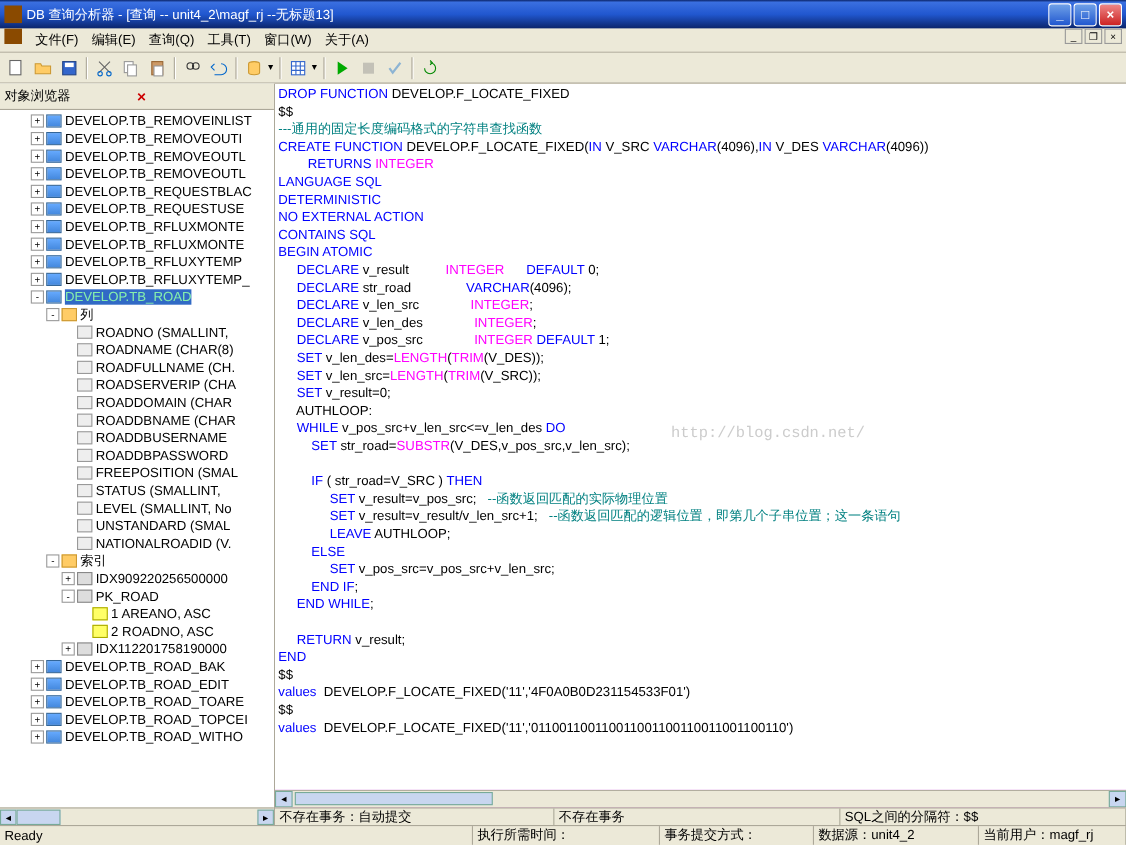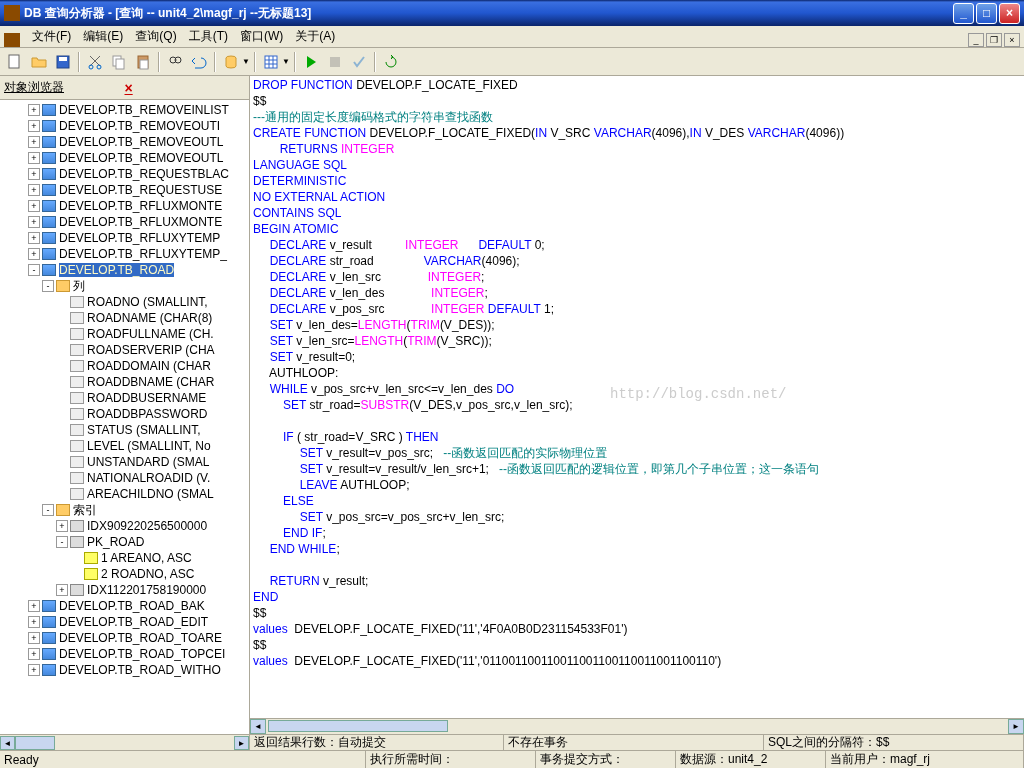--- a/index.html
+++ b/index.html
@@ -1,50 +1,50 @@
 <!DOCTYPE html>
 <html><head>
 <meta charset="utf-8">
 <style>
 * { margin:0; padding:0; box-sizing:border-box; font-family:"SimSun","宋体",sans-serif; font-size:12px; }
 body { background:#ece9d8; width:1024px; height:768px; overflow:hidden; }
 .titlebar { height:26px; background:linear-gradient(#0a246a,#3a6fe0 8%,#2157cf 50%,#0a246a); color:#fff; display:flex; align-items:center; padding:0 4px; }
 .titlebar .icon { width:16px; height:16px; background:#8a4a00; margin-right:4px; display:inline-block; }
-.titlebar .title { flex:1; font-weight:bold; }
+.titlebar .title { flex:1; font-weight:normal; }
 .winbtns { display:flex; gap:2px; }
 .winbtn { width:21px; height:21px; border:1px solid #fff; border-radius:3px; display:flex; align-items:center; justify-content:center; color:#fff; font-weight:bold; }
 .winbtn.min,.winbtn.max { background:linear-gradient(#6fa1e8,#2157cf); }
 .winbtn.close { background:linear-gradient(#e88,#c22); }
 .mdibtns { display:flex; gap:2px; }
 .mdibtn { width:16px; height:14px; border:1px solid #999; background:#ece9d8; font-size:9px; display:flex; align-items:center; justify-content:center; }
-.menubar { height:22px; background:#ece9d8; display:flex; align-items:flex-end; padding:0 4px; border-bottom:1px solid #aca899; }
+.menubar { height:22px; background:#ece9d8; display:flex; align-items:flex-start; padding:0 4px; border-bottom:1px solid #aca899; }
 .menubar .menuitem { padding:2px 6px; cursor:default; }
 .toolbar { height:28px; background:#ece9d8; display:flex; align-items:center; padding:2px 4px; border-bottom:1px solid #aca899; gap:2px; }
 .toolbar .tbtn { width:22px; height:22px; border:1px solid transparent; display:flex; align-items:center; justify-content:center; position:relative; }
 .toolbar .sep { width:2px; height:20px; border-left:1px solid #aca899; border-right:1px solid #fff; margin:0 2px; }
 .toolbar .dropdown { font-size:8px; margin-left:-2px; }
 .main { display:flex; height:674px; }
 .sidebar { width:250px; border-right:1px solid #aca899; display:flex; flex-direction:column; background:#fff; }
 .side-title { background:#ece9d8; padding:3px 4px; border-bottom:1px solid #aca899; display:flex; align-items:center; }
-.side-title span { flex:1;text-decoration:underline; }
+.side-title span { flex:1; }
 .side-title .closeX { color:#c00; font-weight:bold; font-size:14px; cursor:pointer; }
 .tree { flex:1; overflow:auto; background:#fff; padding:2px 0; }
 .tree-wrap { width:360px; }
 .trow { display:flex; align-items:center; height:16px; white-space:nowrap; }
 .trow .ind { display:inline-block; }
 .exp { width:12px; height:12px; border:1px solid #999; display:inline-flex; align-items:center; justify-content:center; font-size:9px; line-height:1; margin-right:2px; background:#fff; flex-shrink:0; }
 .exp.blank { border:none; background:transparent; }
 .ticon { width:14px; height:12px; display:inline-block; margin-right:3px; flex-shrink:0; }
 .ticon.table { background:linear-gradient(#6af,#48d); border:1px solid #369; }
 .ticon.folder { background:#fc6; border:1px solid #c93; }
 .ticon.col { background:#eee; border:1px solid #999; }
 .ticon.key { background:#ff6; border:1px solid #aa0; }
 .ticon.idx { background:#ddd; border:1px solid #888; }
 .trow .txt { }
-.trow.sel .txt { background:#316ac5; color:#fef9c3; }
+.trow.sel .txt { background:#316ac5; color:#86efac; }
 .side-scroll { height:16px; background:#ece9d8; border-top:1px solid #aca899; position:relative; }
 .side-scroll .thumb { position:absolute; left:15px; width:40px; height:14px; top:1px; background:#c8d6f0; border:1px solid #7a9; }
 .side-scroll .arr { position:absolute; width:15px; height:14px; top:1px; background:#c8d6f0; border:1px solid #7a9; font-size:8px; display:flex; align-items:center; justify-content:center; }
 .editor-pane { flex:1; display:flex; flex-direction:column; background:#d946ef; }
 .editor { flex:1; overflow:auto; position:relative; background:#fff; }
 .code { font-family:"Courier New",monospace; font-size:12.5px; line-height:16px; padding:1px 3px; white-space:pre; }
 .kw { color:#0000ff; } .fn { color:#ff00ff; } .cm { color:#008080; } .cm2 { color:#008080; }
 .watermark { position:absolute; left:360px; top:310px; color:#ccc; font-family:"Courier New"; font-size:14px; pointer-events:none; }
 .ed-hscroll { height:16px; background:#ece9d8; border-top:1px solid #aca899; display:flex; }
 .ed-hscroll .arr { width:16px; background:#c8d6f0; border:1px solid #7a9; font-size:8px; display:flex; align-items:center; justify-content:center; }
@@ -300,45 +300,45 @@
           <div class="trow">
             <span class="ind" style="width: 56px;"></span>
             <span class="exp blank"></span>
             <span class="ticon col"></span>
             <span class="txt">ROADDBPASSWORD</span>
           </div>
           <div class="trow">
             <span class="ind" style="width: 56px;"></span>
             <span class="exp blank"></span>
             <span class="ticon col"></span>
+            <span class="txt">FREEPOSITION (SMAL</span>
+          </div>
+          <div class="trow">
+            <span class="ind" style="width: 56px;"></span>
+            <span class="exp blank"></span>
+            <span class="ticon col"></span>
             <span class="txt">STATUS (SMALLINT,</span>
           </div>
           <div class="trow">
             <span class="ind" style="width: 56px;"></span>
             <span class="exp blank"></span>
             <span class="ticon col"></span>
             <span class="txt">LEVEL (SMALLINT, No</span>
           </div>
           <div class="trow">
             <span class="ind" style="width: 56px;"></span>
             <span class="exp blank"></span>
             <span class="ticon col"></span>
             <span class="txt">UNSTANDARD (SMAL</span>
           </div>
           <div class="trow">
             <span class="ind" style="width: 56px;"></span>
             <span class="exp blank"></span>
             <span class="ticon col"></span>
             <span class="txt">NATIONALROADID (V.</span>
-          </div>
-          <div class="trow">
-            <span class="ind" style="width: 56px;"></span>
-            <span class="exp blank"></span>
-            <span class="ticon col"></span>
-            <span class="txt">AREACHILDNO (SMAL</span>
           </div>
           <div class="trow">
             <span class="ind" style="width: 42px;"></span>
             <span class="exp">-</span>
             <span class="ticon folder"></span>
             <span class="txt">索引</span>
           </div>
           <div class="trow">
             <span class="ind" style="width: 56px;"></span>
             <span class="exp">+</span>
@@ -414,26 +414,26 @@
       <div class="watermark">http://blog.csdn.net/</div>
     </div>
     <div class="ed-hscroll">
       <div class="arr">◄</div>
       <div class="track">
           <div class="thumb"></div>
         </div>
       <div class="arr">►</div>
     </div>
     <div class="info1">
-      <div style="width:254px">返回结果行数：自动提交</div>
+      <div style="width:254px">不存在事务：自动提交</div>
       <div style="width:260px">不存在事务</div>
       <div style="flex:1">SQL之间的分隔符：$$</div>
     </div>
   </div>
 </div>
 
 <div class="statusbar">
-  <div style="width:366px">Ready</div>
+  <div style="width:430px">Ready</div>
   <div style="width:170px">执行所需时间：</div>
   <div style="width:140px">事务提交方式：</div>
   <div style="width:150px">数据源：unit4_2</div>
   <div style="flex:1">当前用户：magf_rj</div>
 </div>
 
 </body></html>

